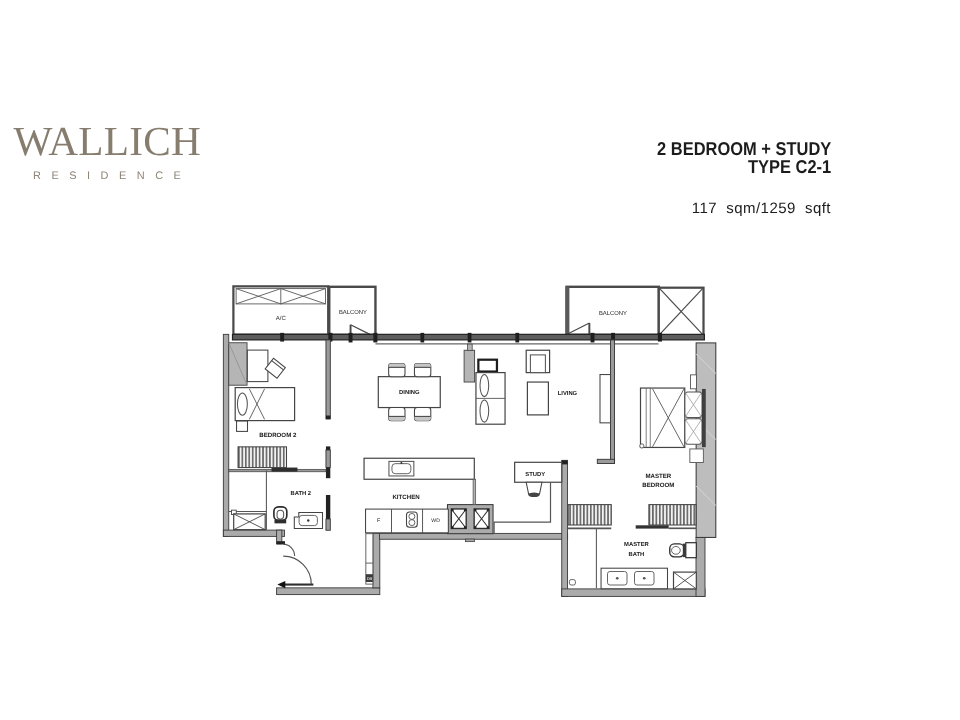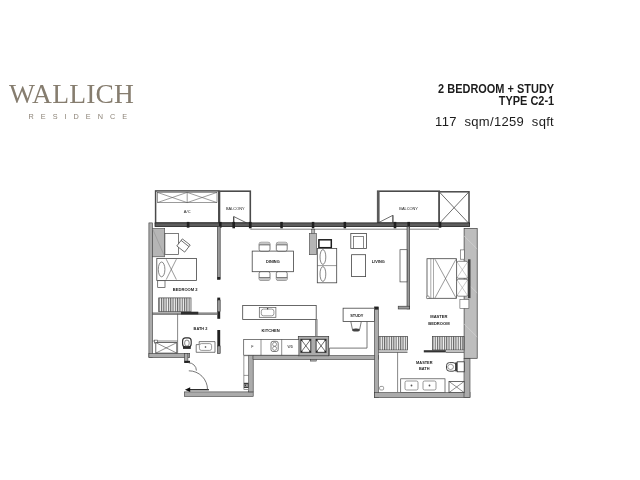--- a/index.html
+++ b/index.html
@@ -1,36 +1,36 @@
 <!DOCTYPE html>
 <html><head>
 <meta charset="utf-8">
 <style>
 html,body{margin:0;padding:0;background:#fff;}
 .page{position:relative;width:572px;height:480px;background:#fff;overflow:hidden;font-family:"Liberation Sans",sans-serif;}
 .logo-main{font-family:"Liberation Serif",serif;font-size:27.5px;letter-spacing:0.2px;color:#867d6f;font-weight:400;}
-.logo-sub{font-family:"Liberation Sans",sans-serif;font-size:7.3px;letter-spacing:7px;color:#8d8478;text-align:right;}
-.title{position:absolute;right:18px;top:84px;text-align:right;color:#1c1c1c;}
+.logo-sub{font-family:"Liberation Sans",sans-serif;font-size:7.3px;letter-spacing:7px;color:#8d8478;}
+.title{position:absolute;right:18px;top:94px;text-align:right;color:#1c1c1c;}
 svg text{font-family:"Liberation Sans",sans-serif;-webkit-font-smoothing:antialiased;}
 body{-webkit-font-smoothing:antialiased;}
 </style>
 </head>
 <body>
 <div class="page">
 
 <div style="position:absolute;left:9px;top:78px;">
 <div class="logo-main">WALLICH</div>
 <div class="logo-sub" style="margin-top:1.5px;margin-left:13px;color:#8d8478;">RESIDENCE</div>
 </div>
 
 <div class="title">
 
 <div style="font-size:12.4px;font-weight:bold;line-height:11.8px;transform:scaleX(0.885);transform-origin:right top;">2 BEDROOM + STUDY<br>TYPE C2-1</div>
 
-<div style="font-size:13px;margin-top:6px;letter-spacing:0.3px;">117&nbsp;&nbsp;sqm/1259&nbsp;&nbsp;sqft</div>
+<div style="font-size:10px;margin-top:16px;letter-spacing:0.3px;">117&nbsp;&nbsp;sqm/1259&nbsp;&nbsp;sqft</div>
 
 </div>
 
 <svg width="640" height="480" viewBox="0 0 640 480" style="position:absolute;left:0;top:0;">
 <defs>
 <pattern id="wrd" width="2.3" height="14" patternUnits="userSpaceOnUse">
 <rect x="0" y="0" width="2.3" height="14" fill="#f2f2f2"></rect>
 <rect x="0" y="0" width="1.1" height="14" fill="#686868"></rect>
 </pattern>
 </defs>

